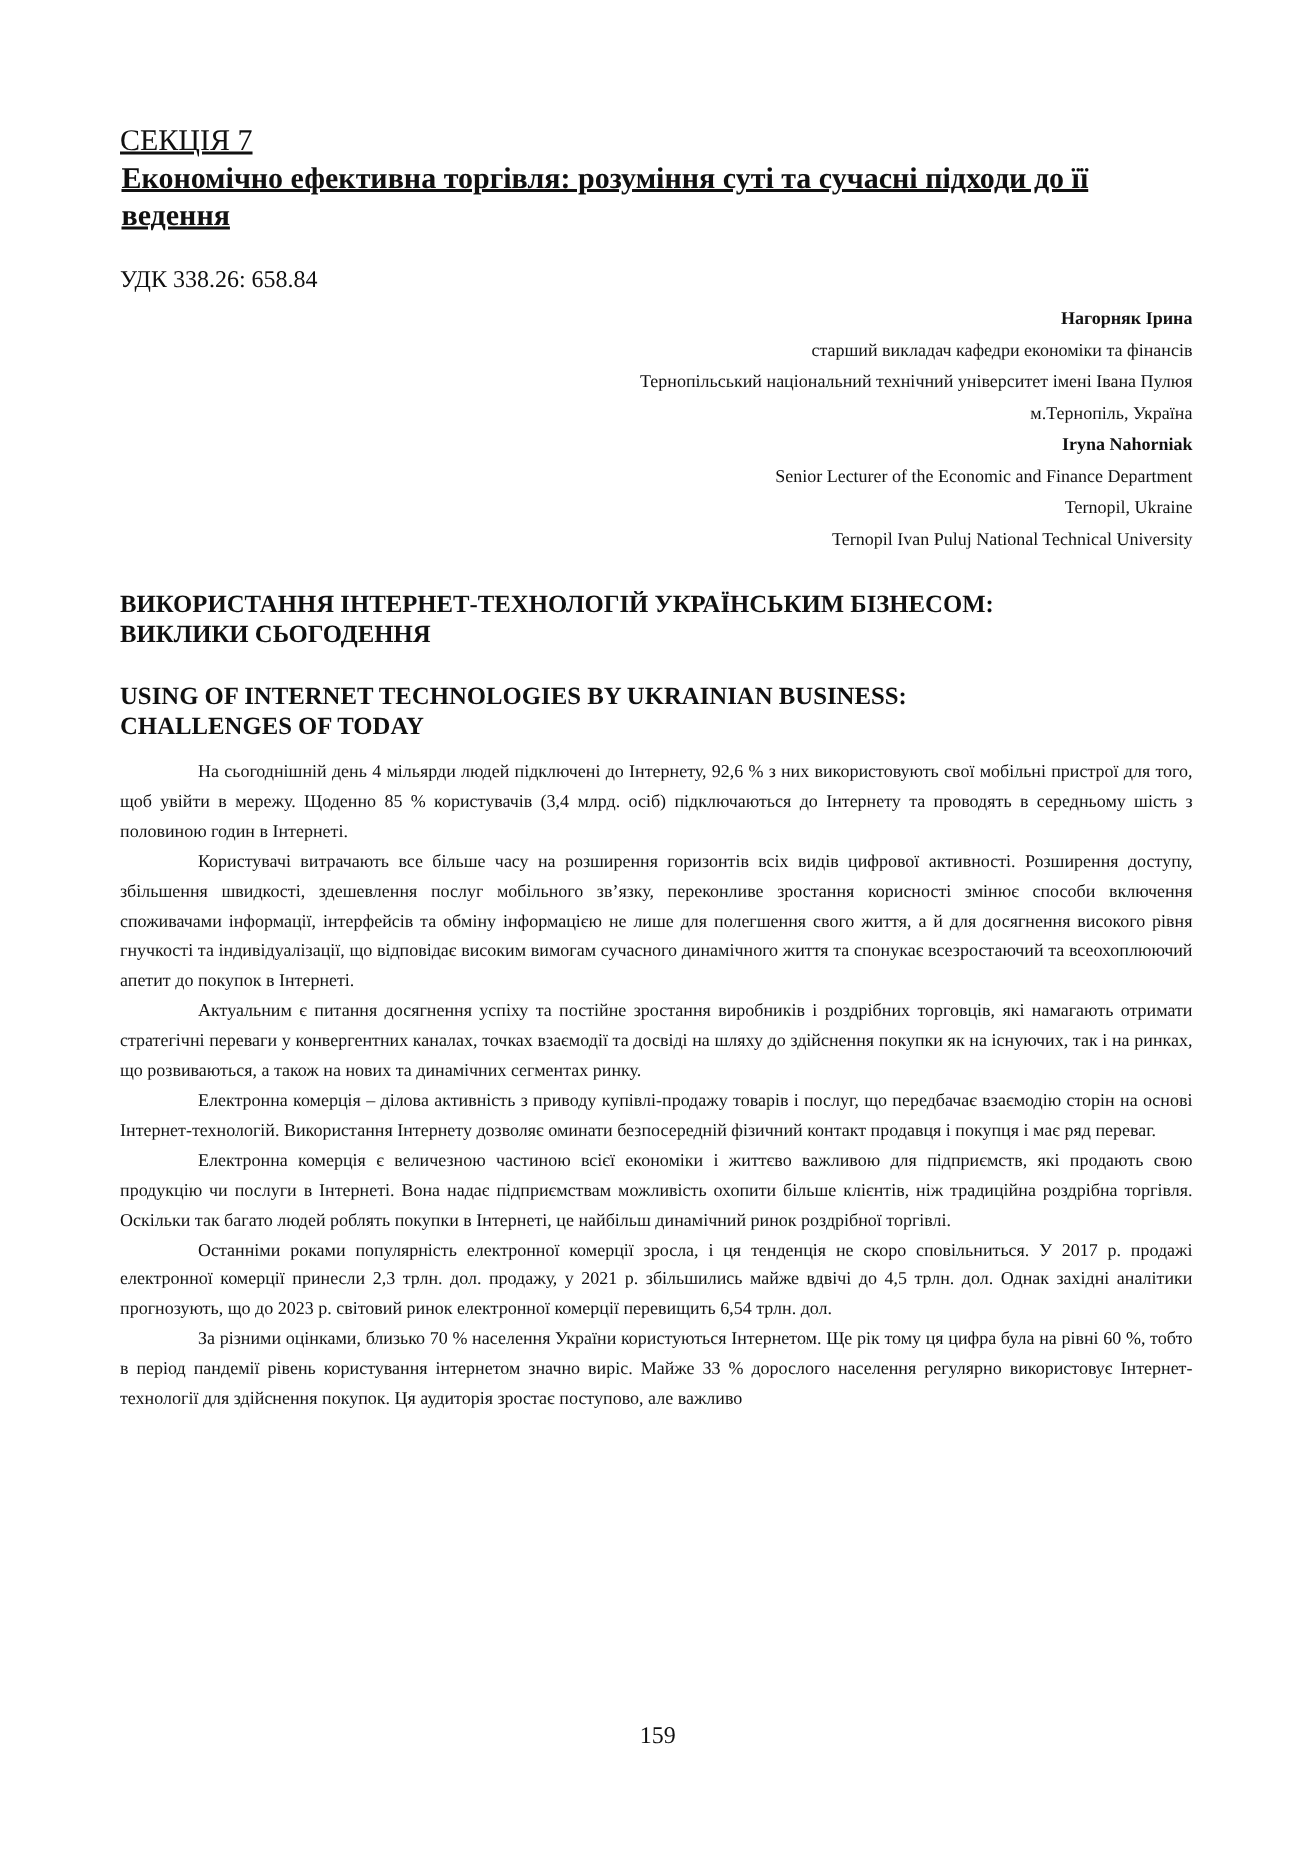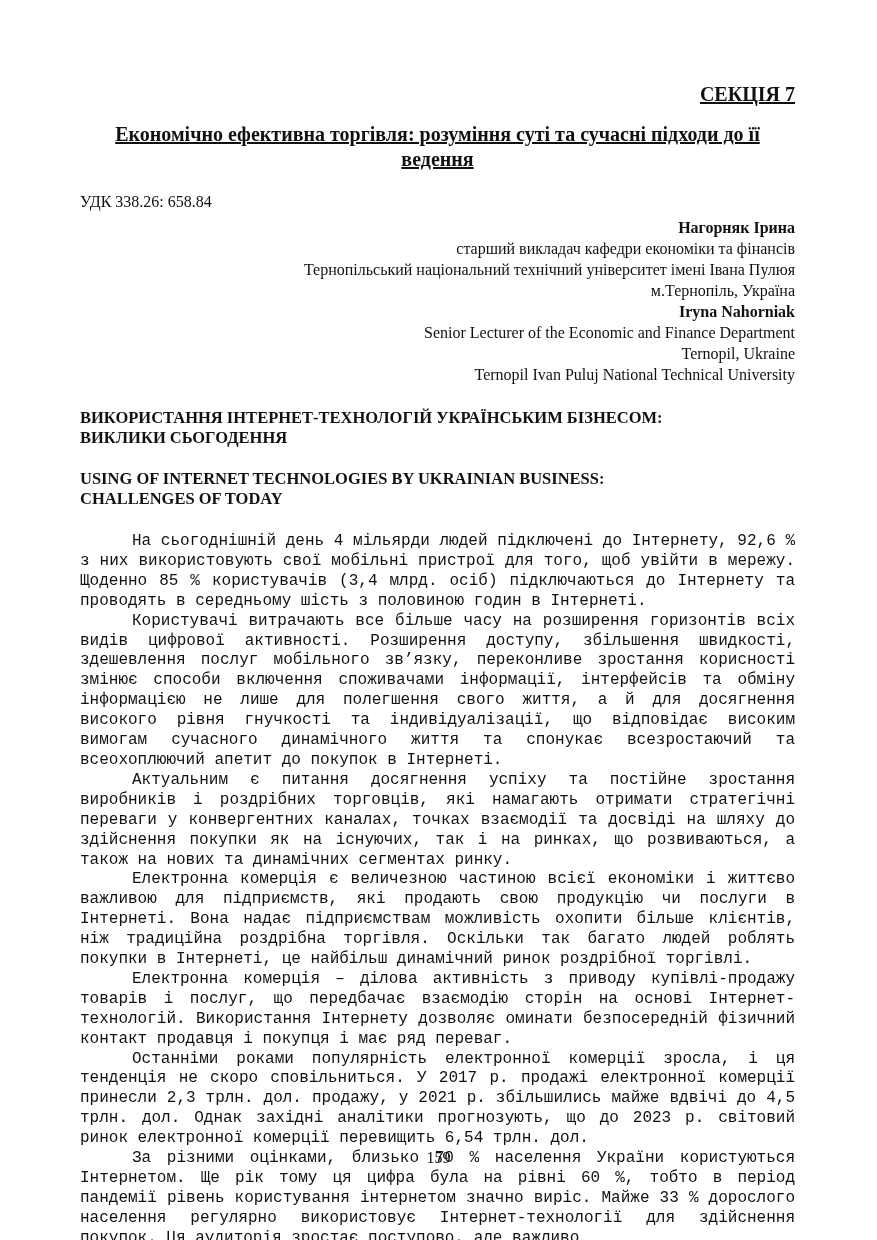--- a/index.html
+++ b/index.html
@@ -1,28 +1,28 @@
 <!DOCTYPE html>
 <html><head>
 <meta charset="utf-8">
 <style>
   html, body { margin: 0; padding: 0; background: #ffffff; }
   body { width: 877px; height: 1240px; position: relative; overflow: hidden;
          font-family: "Liberation Serif", "DejaVu Serif", serif; color: #111; }
   .page { position: absolute; left: 80px; top: 82px; width: 715px; }
-  .section-title { text-align: right; font-weight: bold; font-size: 20px; line-height: 24px;
+  .section-title { text-align: left; font-weight: normal; font-size: 20px; line-height: 24px;
                    text-decoration: underline; margin: 0; }
-  .section-sub { text-align: center; font-weight: bold; font-size: 20px; line-height: 25px;
-                 text-decoration: underline; margin: 16px; }
+  .section-sub { font-weight: bold; font-size: 20px; line-height: 25px;
+                 text-decoration: underline; margin: 1px; }
   .udk { font-size: 16px; line-height: 20px; margin-top: 20px; }
-  .author { text-align: right; font-size: 16px; line-height: 21px; margin-top: 5px; }
+  .author { text-align: right; font-size: 12px; line-height: 21px; margin-top: 5px; }
   .author .name { font-weight: bold; }
   .title-block { text-align: left; font-weight: bold; font-size: 16.5px; line-height: 20px; margin-top: 23px; }
   .title-block.en { margin-top: 21px; }
-  .body { margin-top: 23px; font-size: 16px; line-height: 19.9px; text-align: justify; font-family: Liberation Mono, monospace; }
+  .body { margin-top: 11px; font-size: 12px; line-height: 19.9px; text-align: justify; }
   .body p { margin: 0; text-indent: 52px; }
   .page-number { position: absolute; top: 1148px; left: 0; width: 877px; text-align: center;
                  font-size: 16px; line-height: 20px; }
 </style>
 </head>
 <body>
 
 <div class="page">
   <h1 class="section-title">СЕКЦІЯ 7</h1>
   <h2 class="section-sub">Економічно ефективна торгівля: розуміння суті та сучасні підходи до її ведення</h2>
@@ -47,20 +47,20 @@
 
   <div class="title-block en">
     <div>USING OF INTERNET TECHNOLOGIES BY UKRAINIAN BUSINESS:</div>
     <div>CHALLENGES OF TODAY</div>
   </div>
 
   <div class="body">
     <p>На сьогоднішній день 4 мільярди людей підключені до Інтернету, 92,6 % з них використовують свої мобільні пристрої для того, щоб увійти в мережу. Щоденно 85 % користувачів (3,4 млрд. осіб) підключаються до Інтернету та проводять в середньому шість з половиною годин в Інтернеті.</p>
     <p>Користувачі витрачають все більше часу на розширення горизонтів всіх видів цифрової активності. Розширення доступу, збільшення швидкості, здешевлення послуг мобільного зв’язку, переконливе зростання корисності змінює способи включення споживачами інформації, інтерфейсів та обміну інформацією не лише для полегшення свого життя, а й для досягнення високого рівня гнучкості та індивідуалізації, що відповідає високим вимогам сучасного динамічного життя та спонукає всезростаючий та всеохоплюючий апетит до покупок в Інтернеті.</p>
     <p>Актуальним є питання досягнення успіху та постійне зростання виробників і роздрібних торговців, які намагають отримати стратегічні переваги у конвергентних каналах, точках взаємодії та досвіді на шляху до здійснення покупки як на існуючих, так і на ринках, що розвиваються, а також на нових та динамічних сегментах ринку.</p>
+    <p>Електронна комерція – ділова активність з приводу купівлі-продажу товарів і послуг, що передбачає взаємодію сторін на основі Інтернет-технологій. Використання Інтернету дозволяє оминати безпосередній фізичний контакт продавця і покупця і має ряд переваг.</p>
     <p>Електронна комерція є величезною частиною всієї економіки і життєво важливою для підприємств, які продають свою продукцію чи послуги в Інтернеті. Вона надає підприємствам можливість охопити більше клієнтів, ніж традиційна роздрібна торгівля. Оскільки так багато людей роблять покупки в Інтернеті, це найбільш динамічний ринок роздрібної торгівлі.</p>
-    <p>Електронна комерція – ділова активність з приводу купівлі-продажу товарів і послуг, що передбачає взаємодію сторін на основі Інтернет-технологій. Використання Інтернету дозволяє оминати безпосередній фізичний контакт продавця і покупця і має ряд переваг.</p>
     <p>Останніми роками популярність електронної комерції зросла, і ця тенденція не скоро сповільниться. У 2017 р. продажі електронної комерції принесли 2,3 трлн. дол. продажу, у 2021 р. збільшились майже вдвічі до 4,5 трлн. дол. Однак західні аналітики прогнозують, що до 2023 р. світовий ринок електронної комерції перевищить 6,54 трлн. дол.</p>
     <p>За різними оцінками, близько 70 % населення України користуються Інтернетом. Ще рік тому ця цифра була на рівні 60 %, тобто в період пандемії рівень користування інтернетом значно виріс. Майже 33 % дорослого населення регулярно використовує Інтернет-технології для здійснення покупок. Ця аудиторія зростає поступово, але важливо</p>
   </div>
 </div>
 
 <div class="page-number">159</div>
 
 </body></html>

